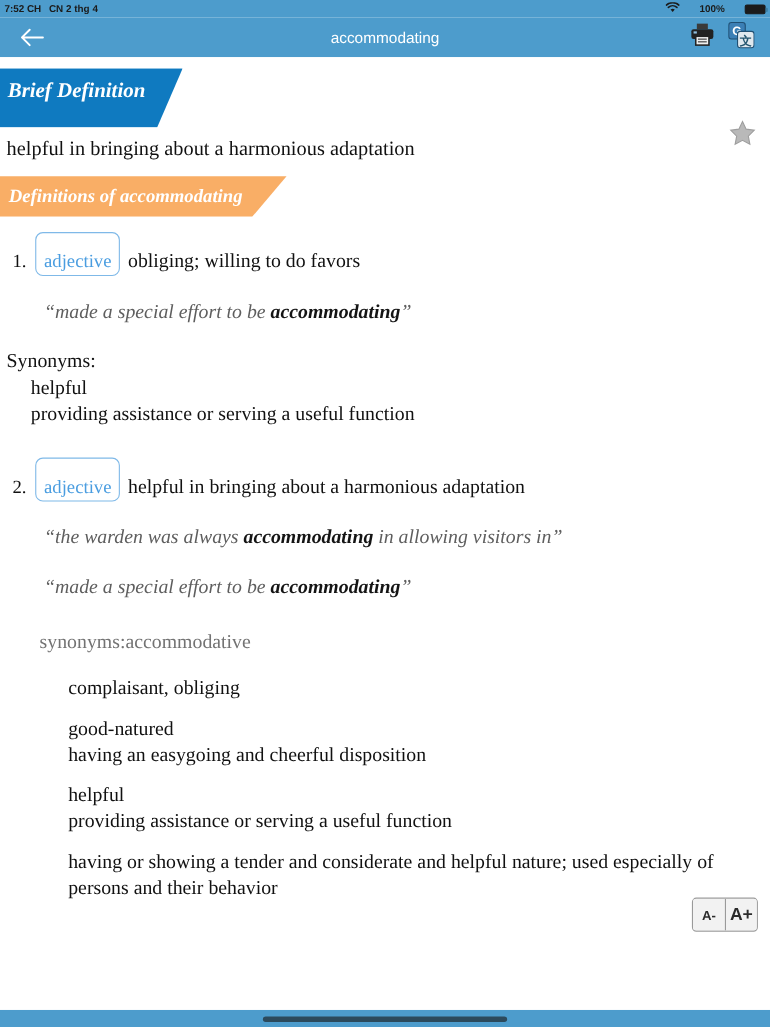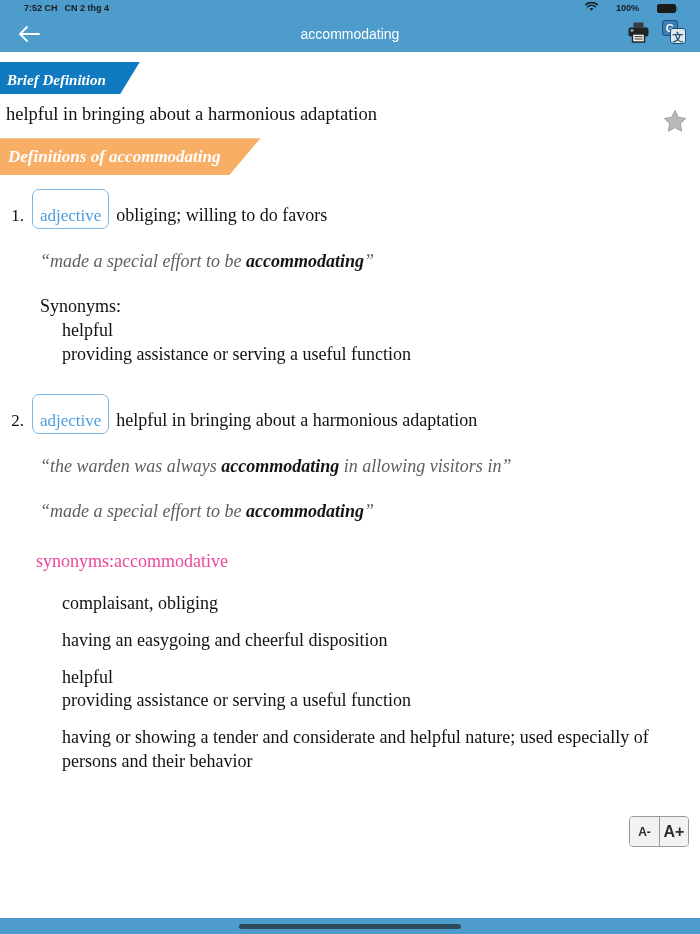--- a/index.html
+++ b/index.html
@@ -12,21 +12,21 @@
     overflow: hidden;
   }
 
   
   .status-bar {
     height: 16px;
     background: #4d9ccc;
     display: flex;
     align-items: center;
     justify-content: space-between;
-    padding: 0 24px;
+    padding: 0 4px;
     font-family: "Liberation Sans", sans-serif;
     font-size: 9px;
     font-weight: bold;
     color: #1b1b1b;
   }
   .status-left { display: flex; align-items: center; gap: 7px; }
   .status-right { display: flex; align-items: center; gap: 18px; }
   .wifi-icon { display: block; }
   .battery-icon {
     width: 19px; height: 9px;
@@ -98,22 +98,22 @@
     display: inline-block;
     position: relative;
     color: #ffffff;
     font-family: "Liberation Serif", "DejaVu Serif", serif;
     font-weight: bold;
     font-style: italic;
     line-height: 1;
   }
   .banner-blue {
     background: #0f7ac0;
-    font-size: 15px;
-    padding: 11px 34px 6px 7px;
+    font-size: 19px;
+    padding: 11px 34px 24px 7px;
     margin-top: 10px;
     clip-path: polygon(0 0, 100% 0, 86% 100%, 0 100%);
   }
   .banner-orange {
     background: #f9ae66;
     font-size: 17px;
     padding: 10px 40px 10px 8px;
     clip-path: polygon(0 0, 100% 0, 88% 100%, 0 100%);
   }
 
@@ -163,27 +163,27 @@
   .example {
     font-style: italic;
     color: #5e5e5e;
     font-size: 18px;
     margin-left: 34px;
     margin-top: 21px;
     line-height: 1.3;
   }
   .example b { color: #141414; font-weight: bold; font-style: italic; }
 
-  .syn-block { margin-left: 34px; margin-top: 20px; }
+  .syn-block { margin-top: 20px; }
   .syn-title { font-size: 18px; color: #111111; line-height: 1.35; }
   .syn-list { margin-left: 22px; }
   .syn-word { font-size: 18px; color: #111111; line-height: 1.35; }
   .syn-def  { font-size: 18px; color: #111111; line-height: 1.35; }
 
-  .syn2-title { margin-left: 30px; margin-top: 28px; font-size: 18px; color: #ec4899; }
+  .syn2-title { margin-left: 30px; margin-top: 28px; font-size: 18px; color: #737373; }
   .syn2-list { margin-left: 56px; margin-top: 20px; }
   .syn2-item { margin-bottom: 13px; }
   .syn2-word { font-size: 18px; color: #111111; line-height: 1.32; }
   .syn2-def  { font-size: 18px; color: #111111; line-height: 1.32; max-width: 648px; }
 
   
   .fontsize-control {
     position: absolute;
     right: 11px;
     bottom: 71px;
@@ -321,20 +321,21 @@
         <span>“made a special effort to be </span><b>accommodating</b><span>”</span>
       </div>
 
       <div class="syn2-title">synonyms:accommodative</div>
 
       <div class="syn2-list">
         <div class="syn2-item">
           <div class="syn2-word">complaisant, obliging</div>
         </div>
         <div class="syn2-item">
+          <div class="syn2-word">good-natured</div>
           <div class="syn2-def">having an easygoing and cheerful disposition</div>
         </div>
         <div class="syn2-item">
           <div class="syn2-word">helpful</div>
           <div class="syn2-def">providing assistance or serving a useful function</div>
         </div>
         <div class="syn2-item">
           <div class="syn2-def">having or showing a tender and considerate and helpful nature; used especially of persons and their behavior</div>
         </div>
       </div>

